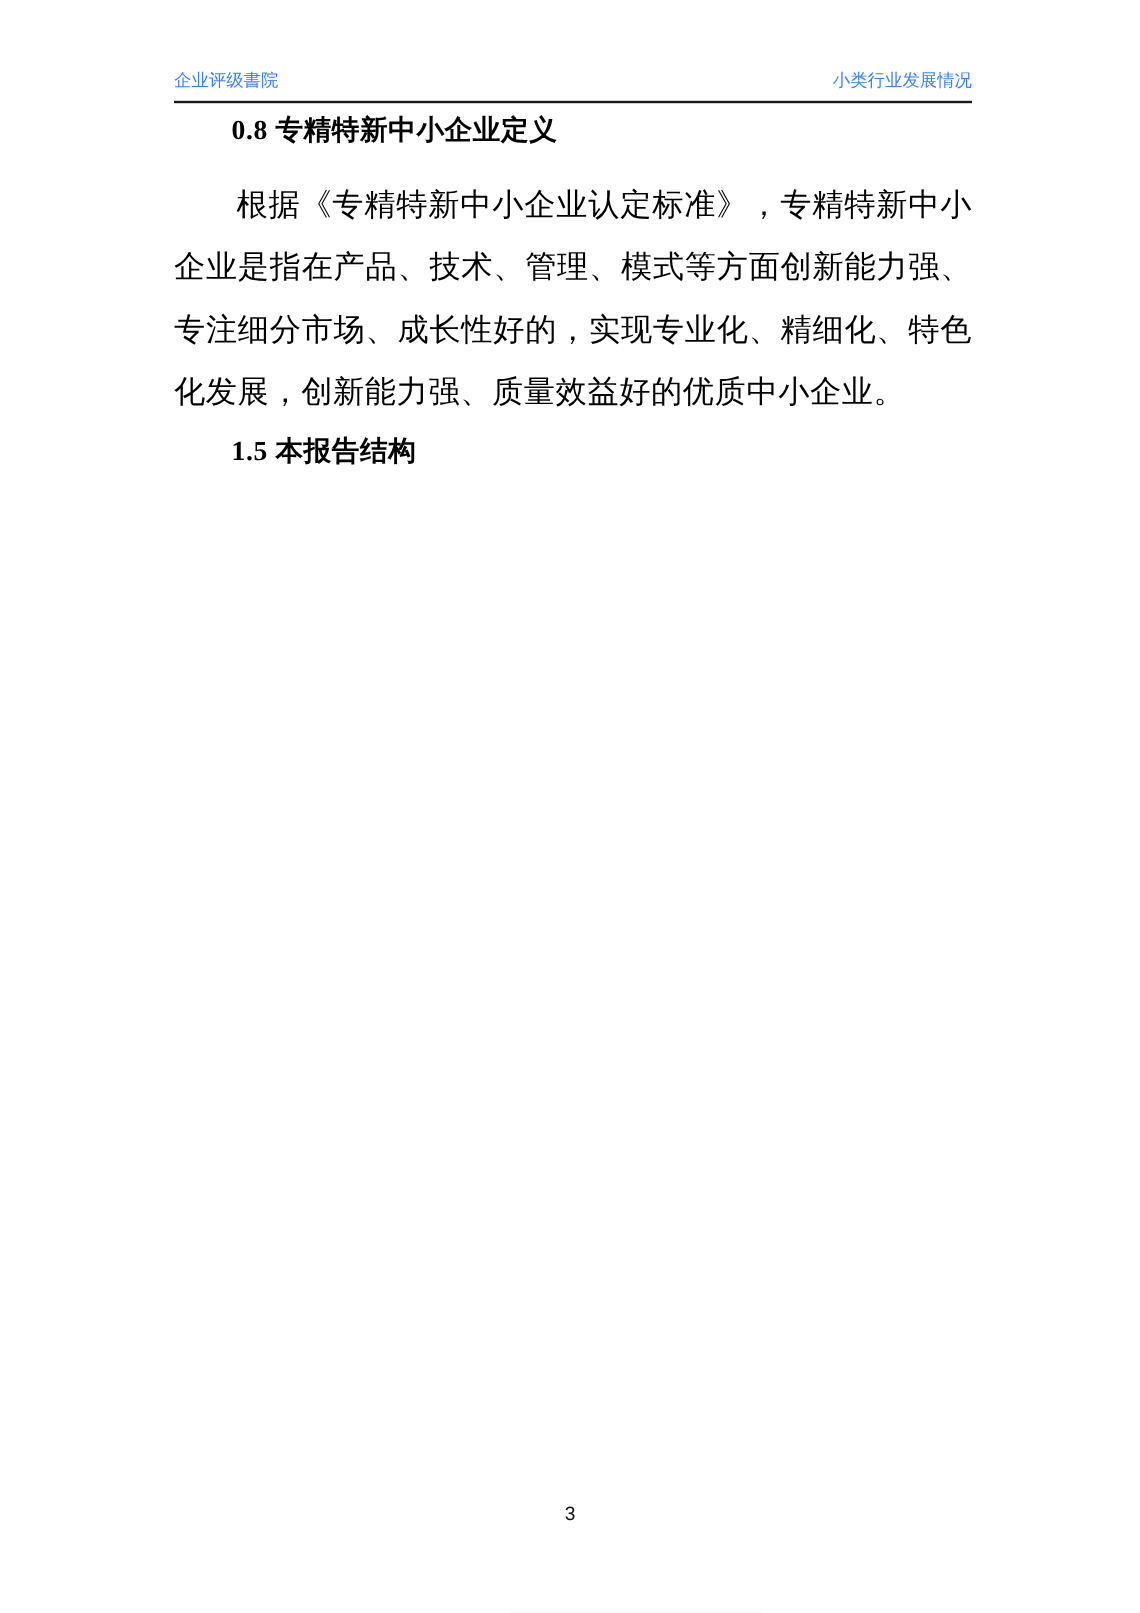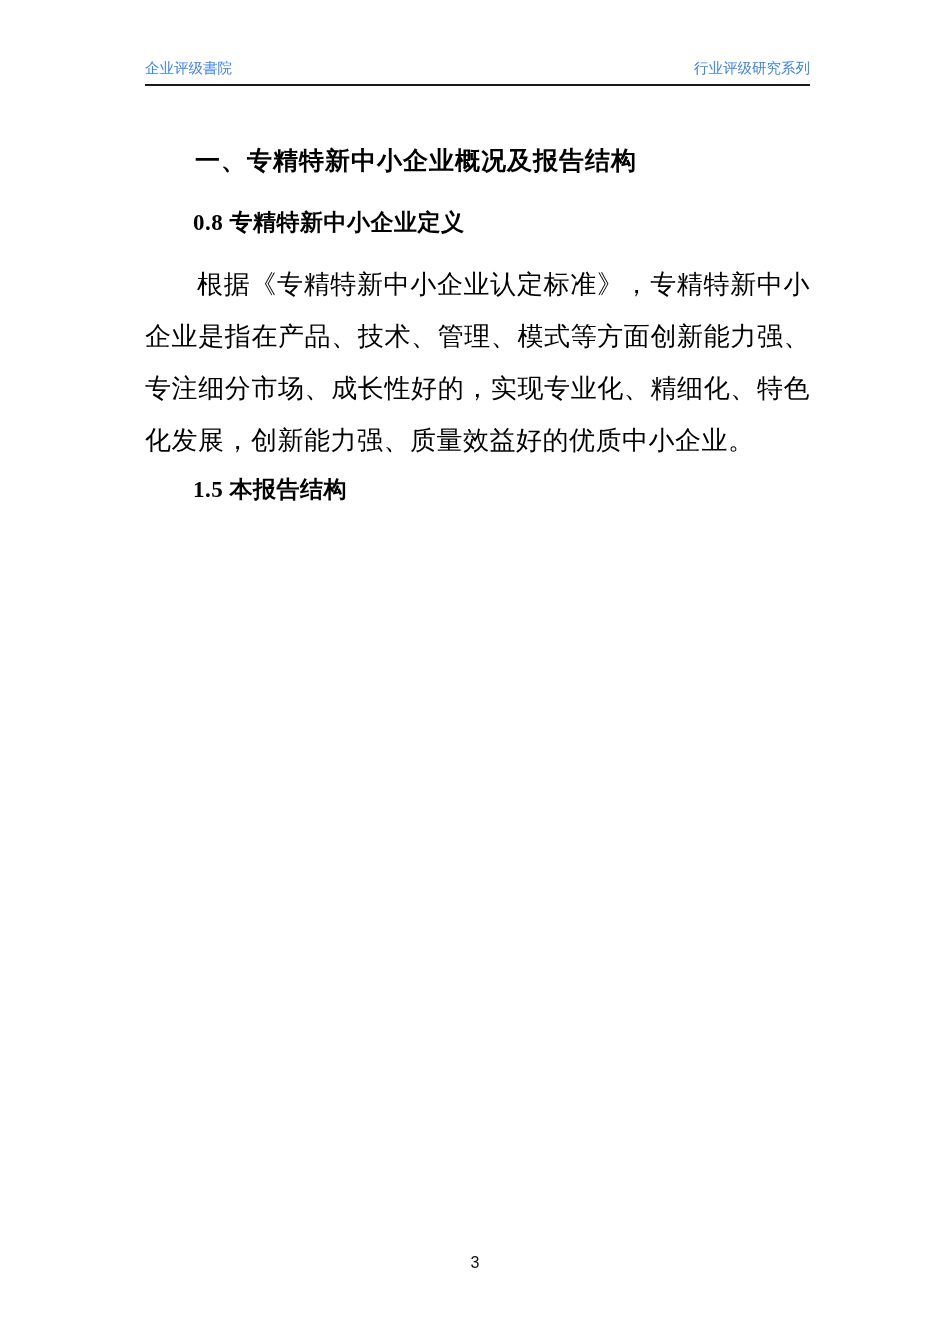--- a/index.html
+++ b/index.html
@@ -72,26 +72,25 @@
     color: #111111;
   }
 </style>
 </head>
 <body>
 
 <div class="page">
 
   <div class="running-header">
     <span>企业评级書院</span>
-    <span>行业评级研究系列</span>
+    <span>小类行业发展情况</span>
   </div>
 
   <div class="content">
 
-    <h1 class="doc-title">一、专精特新中小企业概况及报告结构</h1>
 
     <h2 class="sec-heading">0.8 专精特新中小企业定义</h2>
     <p class="body-par">根据《专精特新中小企业认定标准》，专精特新中小企业是指在产品、技术、管理、模式等方面创新能力强、专注细分市场、成长性好的，实现专业化、精细化、特色化发展，创新能力强、质量效益好的优质中小企业。</p>
 
 
     <h2 class="sec-heading">1.5 本报告结构</h2>
 
   </div>
 
   <div class="page-footer">

